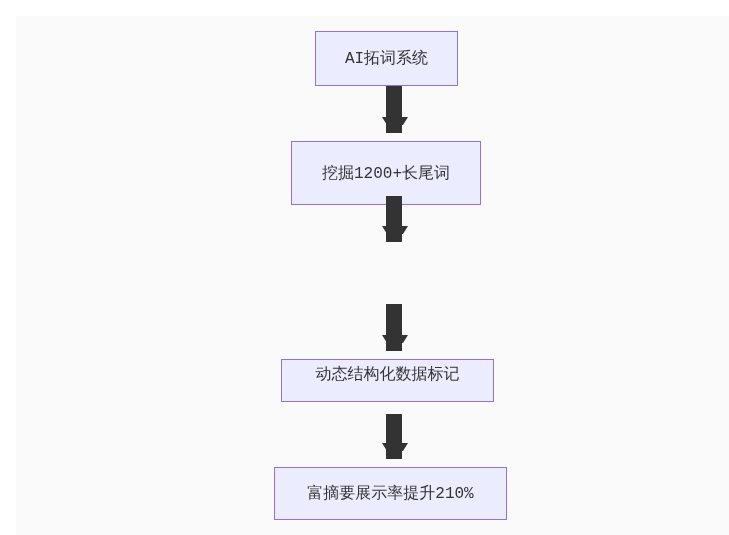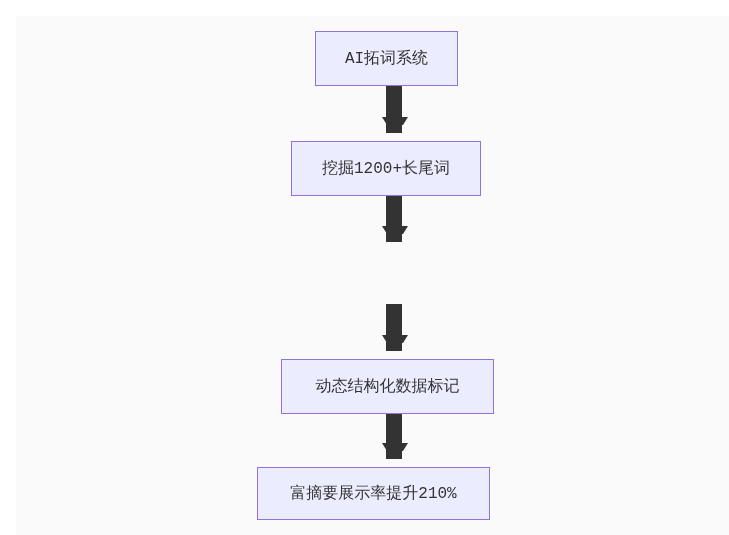--- a/index.html
+++ b/index.html
@@ -19,24 +19,24 @@
     border: 1px solid #9370DB;
     display: flex;
     align-items: center;
     justify-content: center;
     color: #333333;
     font-size: 16px;
     text-align: center;
     white-space: nowrap;
   }
   .node-1 { left: 299px; top: 15px;  width: 143px; height: 55px; }
-  .node-2 { left: 275px; top: 125px; width: 190px; height: 55px; text-align: right; }
+  .node-2 { left: 275px; top: 125px; width: 190px; height: 64px; text-align: right; }
   .node-3 { left: 262px; top: 234px; width: 221px; height: 54px; }
-  .node-4 { left: 265px; top: 343px; width: 213px; height: 55px; align-items: flex-end; }
-  .node-5 { left: 241px; top: 451px; width: 233px; height: 53px; }
+  .node-4 { left: 265px; top: 343px; width: 213px; height: 43px; align-items: flex-end; }
+  .node-5 { left: 258px; top: 451px; width: 233px; height: 53px; }
 
   .edge { position: absolute; left: 365px; width: 12px; }
   .edge .line {
     position: absolute;
     left: 5px; top: 0;
     width: 2px;
     background: #333333;
   }
   .edge .head {
     position: absolute;

